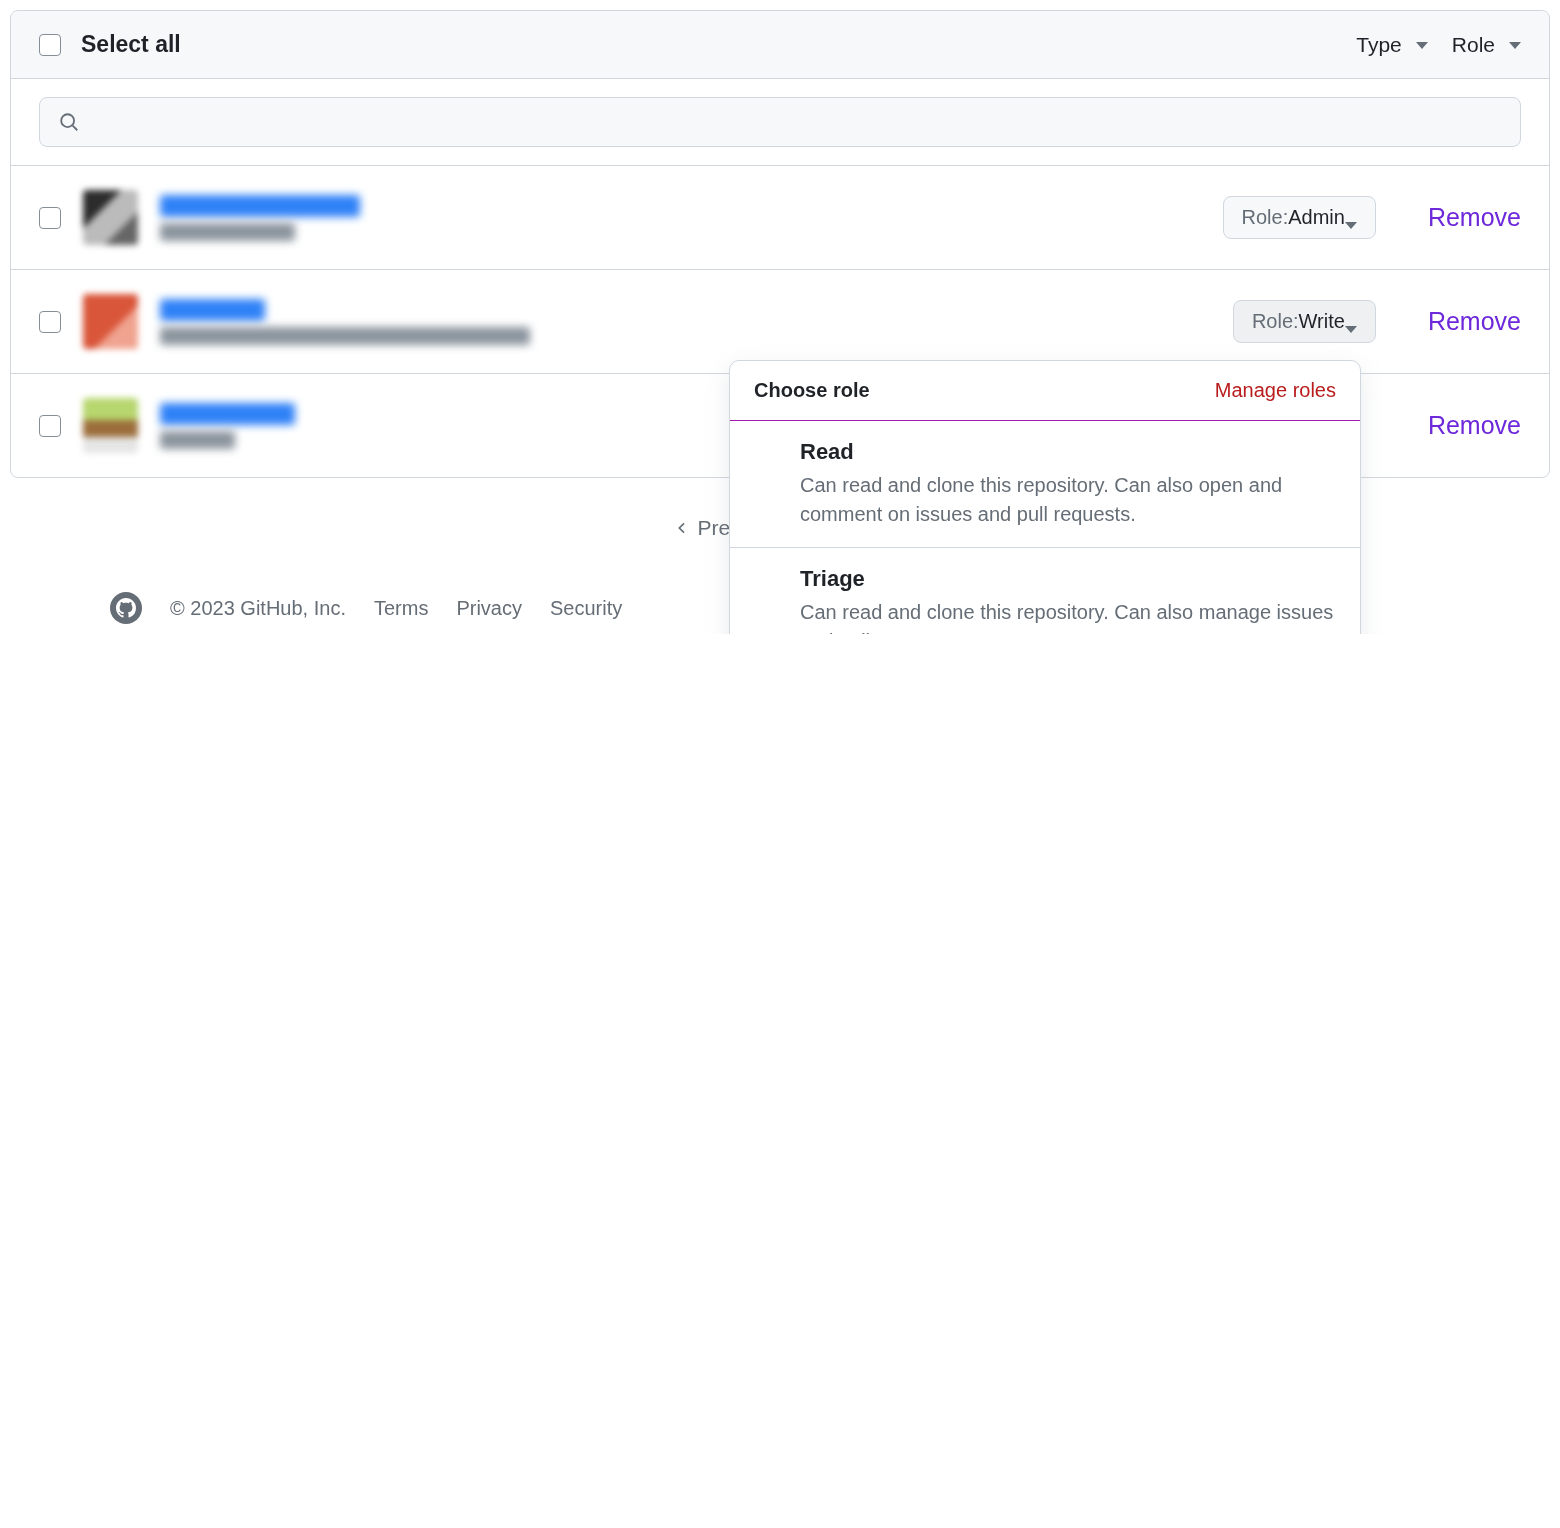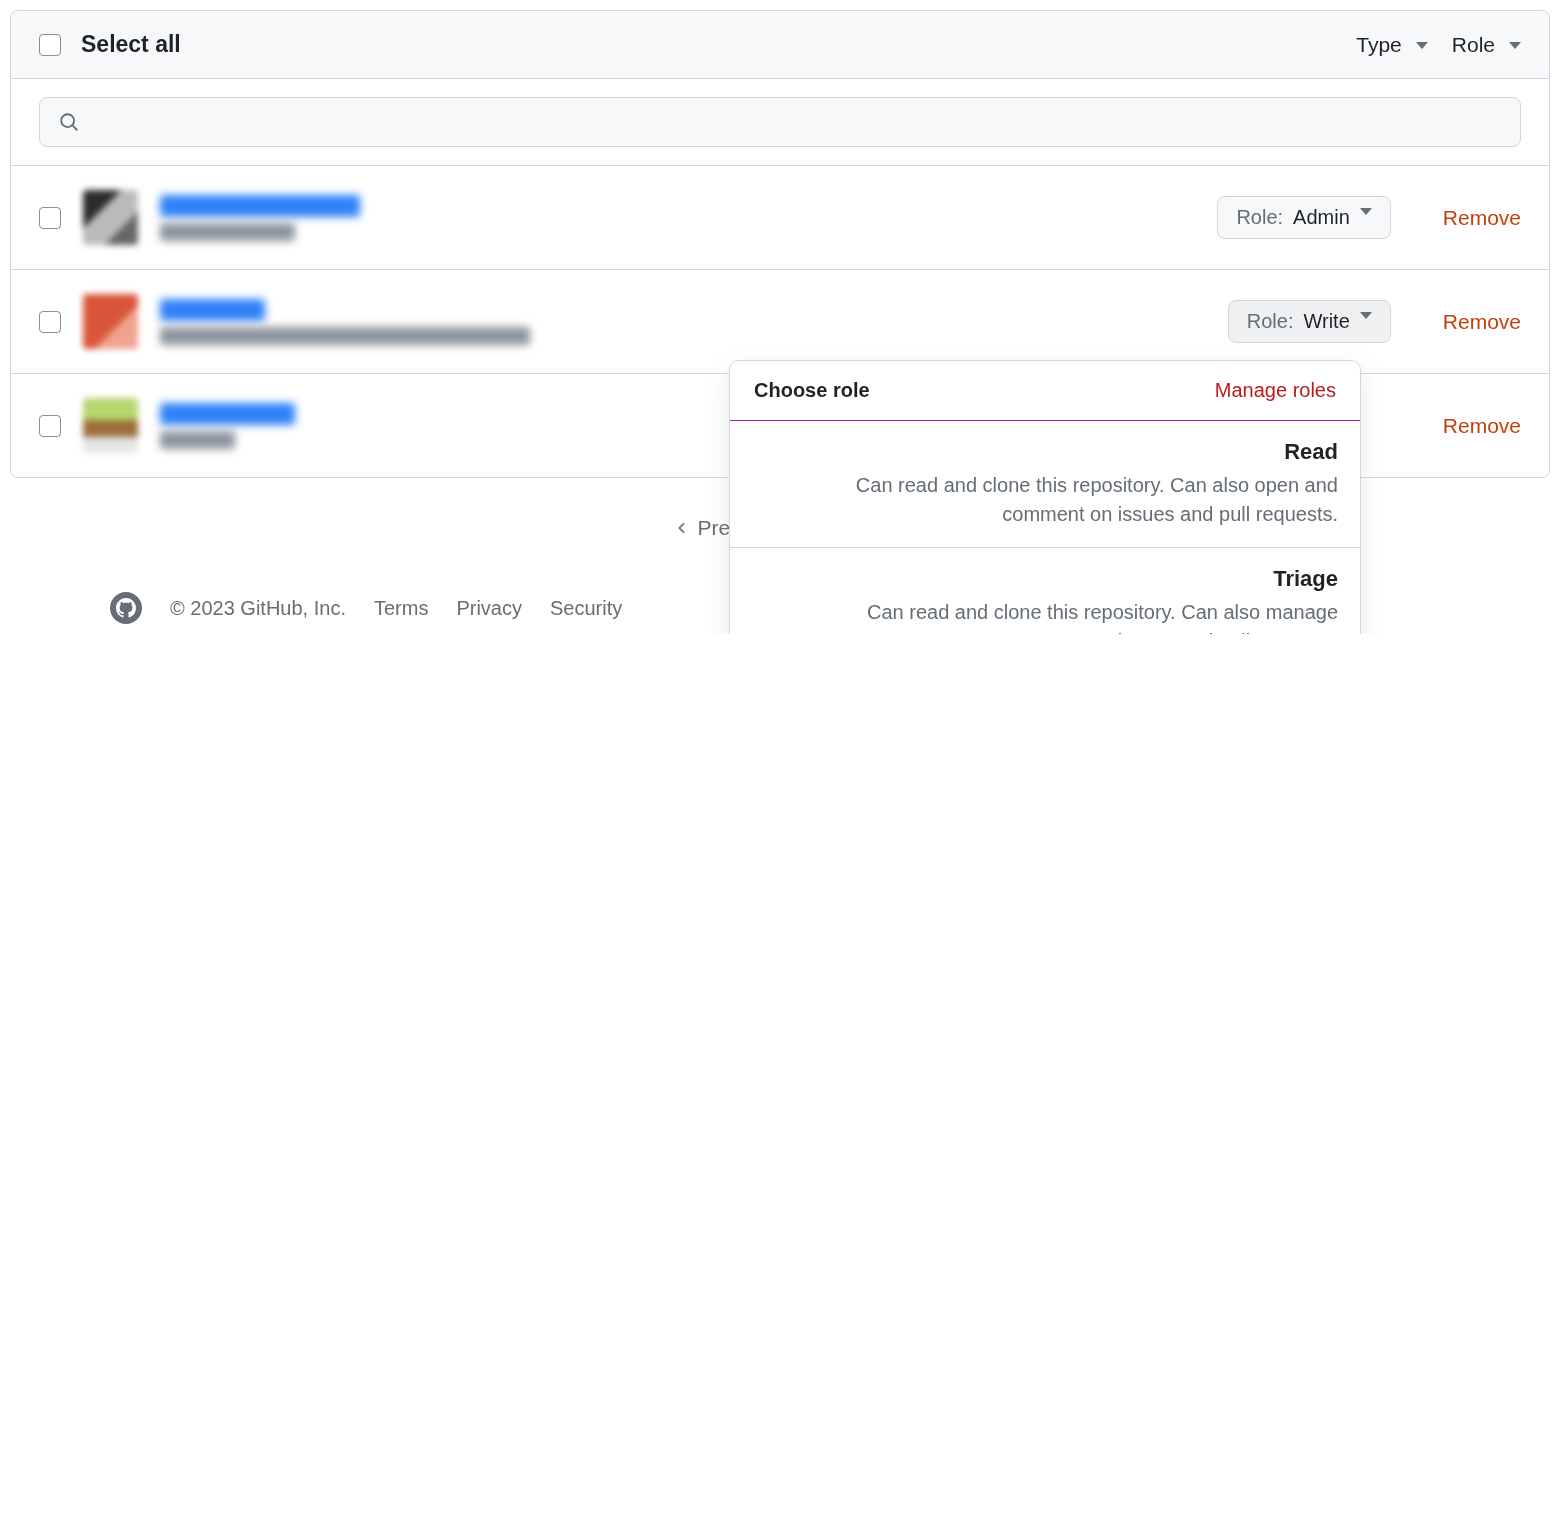--- a/index.html
+++ b/index.html
@@ -93,36 +93,35 @@
   .blur-name { height: 22px; border-radius: 3px; filter: blur(4px); }
   .blur-name.n1 { width: 200px; background: #2f81f7; }
   .blur-name.n2 { width: 105px; background: #2f81f7; }
   .blur-name.n3 { width: 135px; background: #2f81f7; }
   .blur-sub { height: 18px; border-radius: 3px; filter: blur(4px); background: #8b949e; }
   .blur-sub.s1 { width: 135px; }
   .blur-sub.s2 { width: 370px; }
   .blur-sub.s3 { width: 75px; }
   .role-btn {
     display: inline-flex;
-    align-items: flex-start;
-    gap: 10px;
+    align-items: flex-end;
     padding: 9px 18px;
     border: 1px solid #d0d7de;
     border-radius: 8px;
     background: #f6f8fa;
     font-size: 20px;
     color: #656d76;
     cursor: pointer;
     white-space: nowrap;
   }
   .role-btn.active { background: #eef0f2; }
   .role-btn .value { color: #1f2328; font-weight: 500; }
   .remove-btn {
-    color: #c2410c;
-    font-size: 21px;
+    color: #6d28d9;
+    font-size: 25px;
     margin-left: 30px;
     cursor: pointer;
   }
   .pagination {
     display: flex;
     justify-content: center;
     gap: 40px;
     padding: 38px 0 28px;
     color: #656d76;
     font-size: 21px;
@@ -160,25 +159,24 @@
     justify-content: space-between;
     align-items: center;
     padding: 18px 24px;
     border-bottom: 1px solid #a21caf;
     font-size: 20px;
   }
   .dropdown-head .title { font-weight: 600; }
   .dropdown-head .manage { color: #b91c1c; cursor: pointer; }
   .role-option {
     display: flex;
-    gap: 32px;
+    gap: 20px;
     padding: 18px 22px 18px 22px;
     border-bottom: 1px solid #d0d7de;
     cursor: pointer;
-    text-align: right;
   }
   .role-option .check-col { width: 28px; flex-shrink: 0; padding-top: 4px; }
   .role-option .role-name { font-weight: 600; font-size: 22px; margin-bottom: 6px; }
   .role-option .role-desc { color: #656d76; font-size: 20px; line-height: 1.45; }
   .dropdown-foot {
     display: flex;
     align-items: center;
     justify-content: space-between;
     padding: 18px 24px;
     font-size: 21px;

